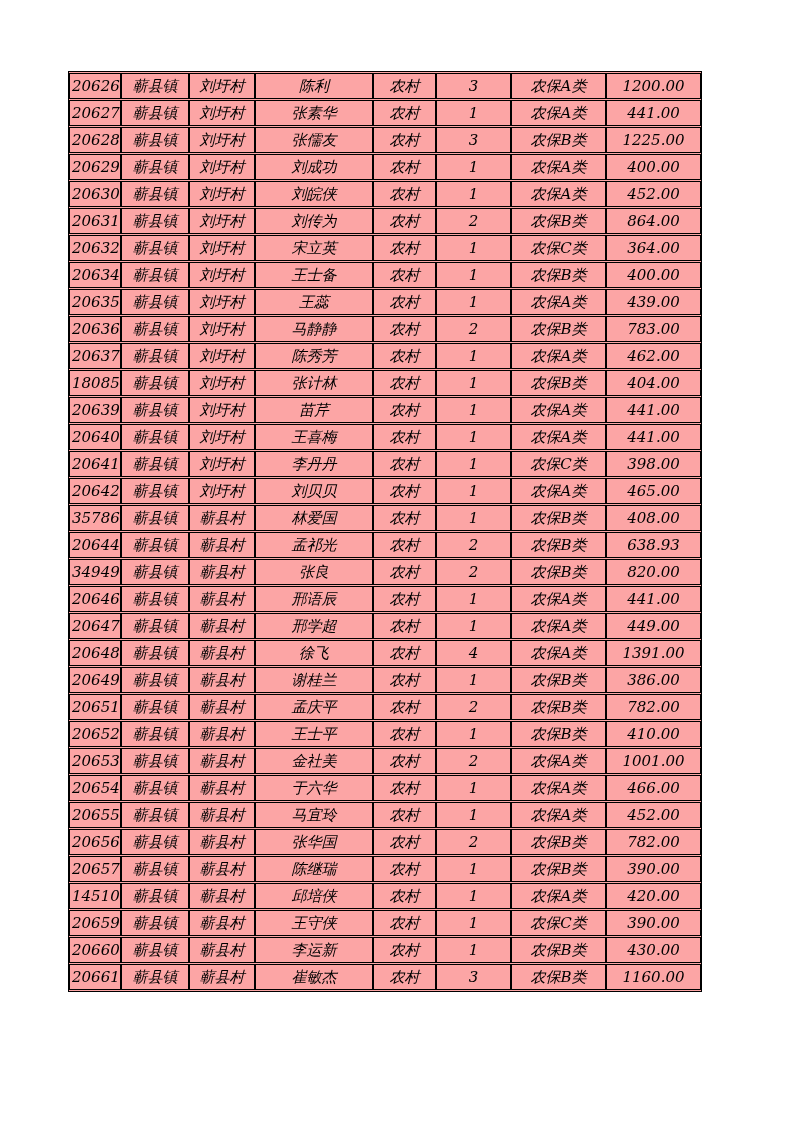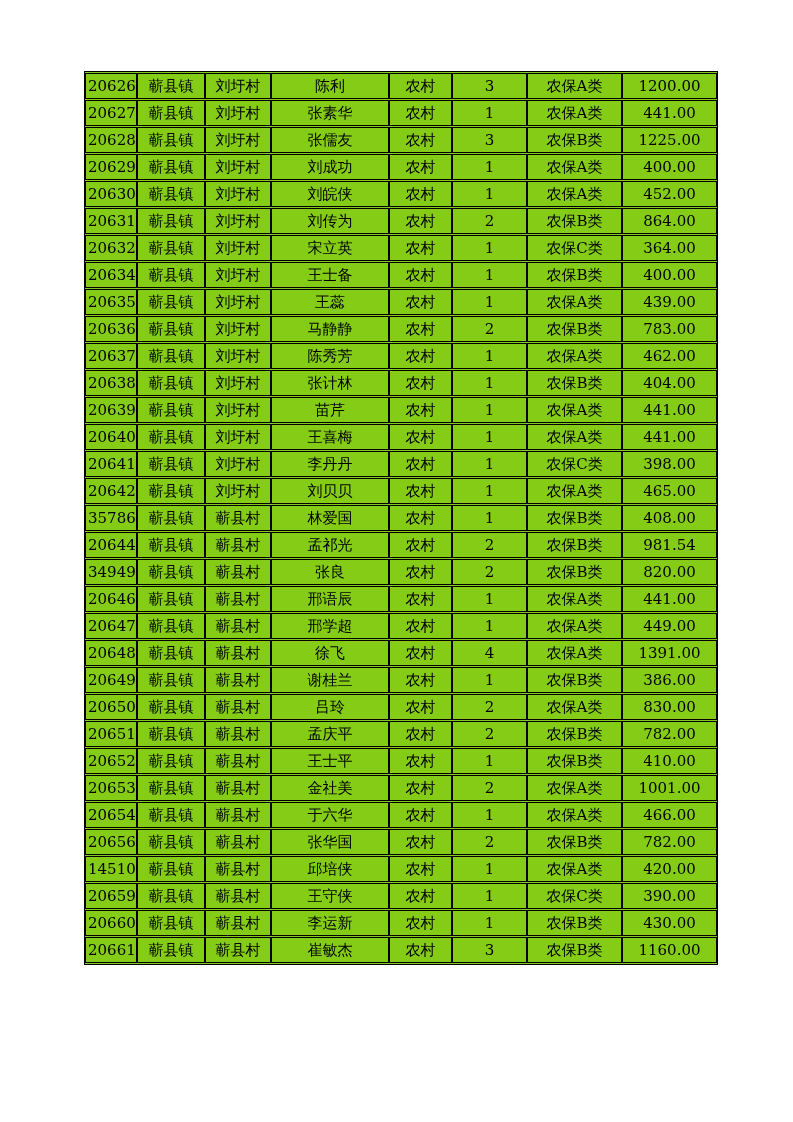--- a/index.html
+++ b/index.html
@@ -15,28 +15,29 @@
   }
   .page {
     position: relative;
     width: 793px;
     height: 1122px;
     background: #ffffff;
     overflow: hidden;
   }
   table.data-table {
     position: absolute;
-    left: 84px;
+    left: 68px;
     top: 71px;
     width: 632px;
     table-layout: fixed;
     border-collapse: separate;
     border-spacing: 0 1px;
-    background: #84cc16;
+    background: #fca5a5;
     border: 1px solid #000000;
+    font-style: italic;
   }
   table.data-table td {
     box-sizing: border-box;
     border: 1px solid #000000;
     height: 26px;
     line-height: 24px;
     padding: 0 2px;
     text-align: center;
     vertical-align: middle;
     font-size: 15px;
@@ -173,21 +174,21 @@
           <td>20637</td>
           <td>蕲县镇</td>
           <td>刘圩村</td>
           <td>陈秀芳</td>
           <td>农村</td>
           <td>1</td>
           <td>农保A类</td>
           <td>462.00</td>
         </tr>
         <tr>
-          <td>20638</td>
+          <td>18085</td>
           <td>蕲县镇</td>
           <td>刘圩村</td>
           <td>张计林</td>
           <td>农村</td>
           <td>1</td>
           <td>农保B类</td>
           <td>404.00</td>
         </tr>
         <tr>
           <td>20639</td>
@@ -240,21 +241,21 @@
           <td>408.00</td>
         </tr>
         <tr>
           <td>20644</td>
           <td>蕲县镇</td>
           <td>蕲县村</td>
           <td>孟祁光</td>
           <td>农村</td>
           <td>2</td>
           <td>农保B类</td>
-          <td>981.54</td>
+          <td>638.93</td>
         </tr>
         <tr>
           <td>34949</td>
           <td>蕲县镇</td>
           <td>蕲县村</td>
           <td>张良</td>
           <td>农村</td>
           <td>2</td>
           <td>农保B类</td>
           <td>820.00</td>
@@ -293,30 +294,20 @@
           <td>20649</td>
           <td>蕲县镇</td>
           <td>蕲县村</td>
           <td>谢桂兰</td>
           <td>农村</td>
           <td>1</td>
           <td>农保B类</td>
           <td>386.00</td>
         </tr>
         <tr>
-          <td>20650</td>
-          <td>蕲县镇</td>
-          <td>蕲县村</td>
-          <td>吕玲</td>
-          <td>农村</td>
-          <td>2</td>
-          <td>农保A类</td>
-          <td>830.00</td>
-        </tr>
-        <tr>
           <td>20651</td>
           <td>蕲县镇</td>
           <td>蕲县村</td>
           <td>孟庆平</td>
           <td>农村</td>
           <td>2</td>
           <td>农保B类</td>
           <td>782.00</td>
         </tr>
         <tr>
@@ -343,28 +334,48 @@
           <td>20654</td>
           <td>蕲县镇</td>
           <td>蕲县村</td>
           <td>于六华</td>
           <td>农村</td>
           <td>1</td>
           <td>农保A类</td>
           <td>466.00</td>
         </tr>
         <tr>
+          <td>20655</td>
+          <td>蕲县镇</td>
+          <td>蕲县村</td>
+          <td>马宜玲</td>
+          <td>农村</td>
+          <td>1</td>
+          <td>农保A类</td>
+          <td>452.00</td>
+        </tr>
+        <tr>
           <td>20656</td>
           <td>蕲县镇</td>
           <td>蕲县村</td>
           <td>张华国</td>
           <td>农村</td>
           <td>2</td>
           <td>农保B类</td>
           <td>782.00</td>
+        </tr>
+        <tr>
+          <td>20657</td>
+          <td>蕲县镇</td>
+          <td>蕲县村</td>
+          <td>陈继瑞</td>
+          <td>农村</td>
+          <td>1</td>
+          <td>农保B类</td>
+          <td>390.00</td>
         </tr>
         <tr>
           <td>14510</td>
           <td>蕲县镇</td>
           <td>蕲县村</td>
           <td>邱培侠</td>
           <td>农村</td>
           <td>1</td>
           <td>农保A类</td>
           <td>420.00</td>

